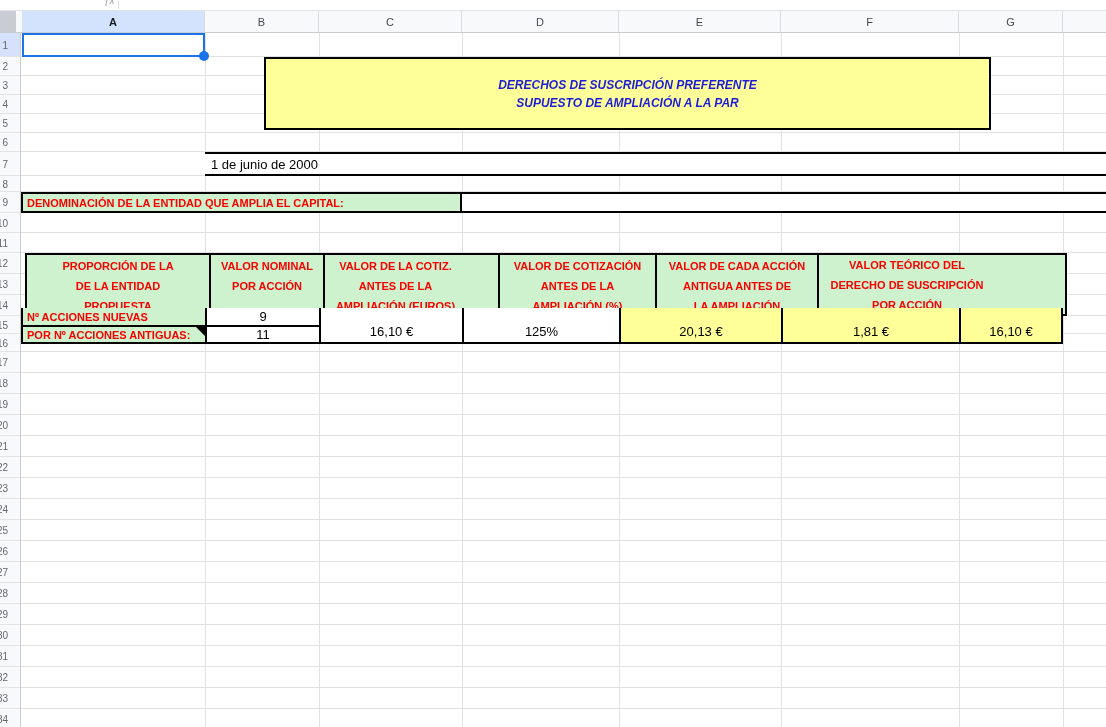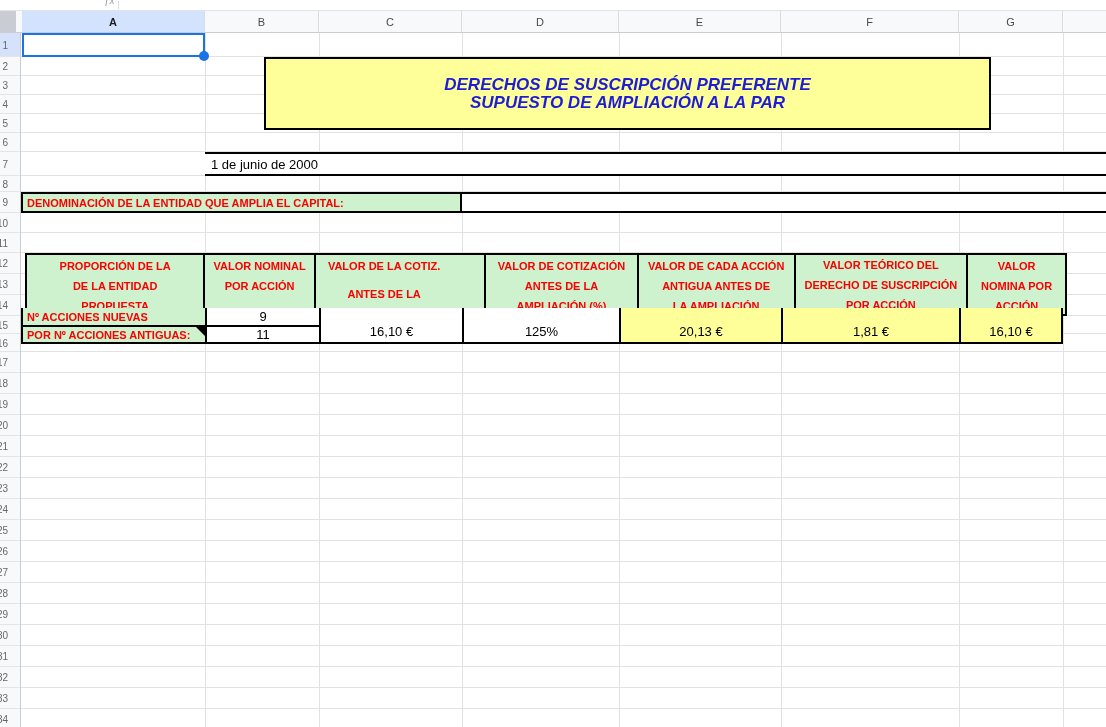--- a/index.html
+++ b/index.html
@@ -34,21 +34,21 @@
   .gridrow{width:100%;border-bottom:1px solid var(--grid);box-sizing:border-box;}
   .gridcolline{position:absolute;top:0;width:1px;height:694px;background:var(--grid);}
   
   #selection{position:absolute;left:1px;top:0;width:183px;height:24px;border:2px solid var(--sel);
     box-sizing:border-box;background:#fff;}
   #fillhandle{position:absolute;right:-6px;bottom:-6px;width:10px;height:10px;border-radius:50%;background:var(--sel);}
   
   #titlebox{position:absolute;left:243px;top:24px;width:727px;height:73px;background:var(--yellow);
     border:2px solid var(--blk);box-sizing:border-box;display:flex;flex-direction:column;
     align-items:center;justify-content:center;color:var(--blue);font-weight:bold;font-style:italic;
-    font-size:17px;line-height:18px;text-align:center;}
+    font-size:12px;line-height:18px;text-align:center;}
   
   #fechalabel{position:absolute;left:0;top:119px;width:184px;height:24px;background:var(--green);
     border:2px solid var(--blk);box-sizing:border-box;display:flex;align-items:center;padding-left:4px;
     color:var(--red);font-weight:bold;font-size:11px;}
   #fechavalue{position:absolute;left:184px;top:119px;width:901px;height:24px;background:#fff;
     border-top:2px solid var(--blk);border-bottom:2px solid var(--blk);box-sizing:border-box;
     display:flex;align-items:center;padding-left:6px;font-size:13px;color:#000;}
   
   #denomlabel{position:absolute;left:0;top:159px;width:441px;height:21px;background:var(--green);
     border:2px solid var(--blk);box-sizing:border-box;display:flex;align-items:center;padding-left:4px;
@@ -267,44 +267,39 @@
         <div class="hcell" style="width: 182px;">
           <div>PROPORCIÓN DE LA</div>
           <div>DE LA ENTIDAD</div>
           <div>PROPUESTA</div>
         </div>
         <div class="hcell" style="width: 114px;">
           <div>VALOR NOMINAL</div>
           <div>POR ACCIÓN</div>
           <div></div>
         </div>
-        <div class="hcell" style="width: 143px; gap: 8px;">
+        <div class="hcell" style="width: 143px;">
           <div>VALOR DE LA COTIZ.</div>
           <div>ANTES DE LA</div>
           <div>AMPLIACIÓN (EUROS)</div>
         </div>
         <div class="hcell" style="width: 157px; margin-left: 32px;">
           <div>VALOR DE COTIZACIÓN</div>
           <div>ANTES DE LA</div>
           <div>AMPLIACIÓN (%)</div>
         </div>
         <div class="hcell" style="width: 162px;">
           <div>VALOR DE CADA ACCIÓN</div>
           <div>ANTIGUA ANTES DE</div>
           <div>LA AMPLIACIÓN</div>
         </div>
         <div class="hcell" style="width: 178px; justify-content: center;">
           <div>VALOR TEÓRICO DEL</div>
           <div>DERECHO DE SUSCRIPCIÓN</div>
           <div>POR ACCIÓN</div>
-        </div>
-        <div class="hcell" style="width: 102px;">
-          <div>VALOR</div>
-          <div>NOMINA POR</div>
-          <div>ACCIÓN</div>
         </div>
       </div>
     <div id="tdata">
         <div class="tcol" style="width: 182px;">
           <div class="dlabel">Nº ACCIONES NUEVAS</div>
           <div class="dlabel">POR Nº ACCIONES ANTIGUAS:<div class="notetri"></div></div>
         </div>
         <div class="tcol" style="width: 114px;">
           <div class="dval">9</div>
           <div class="dval">11</div>

